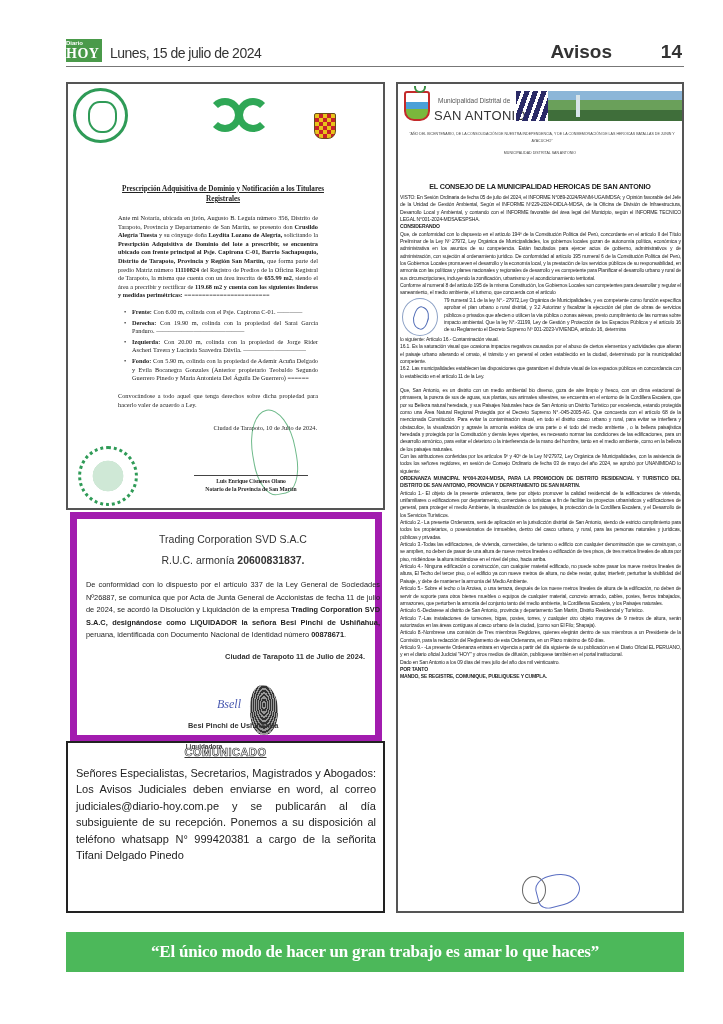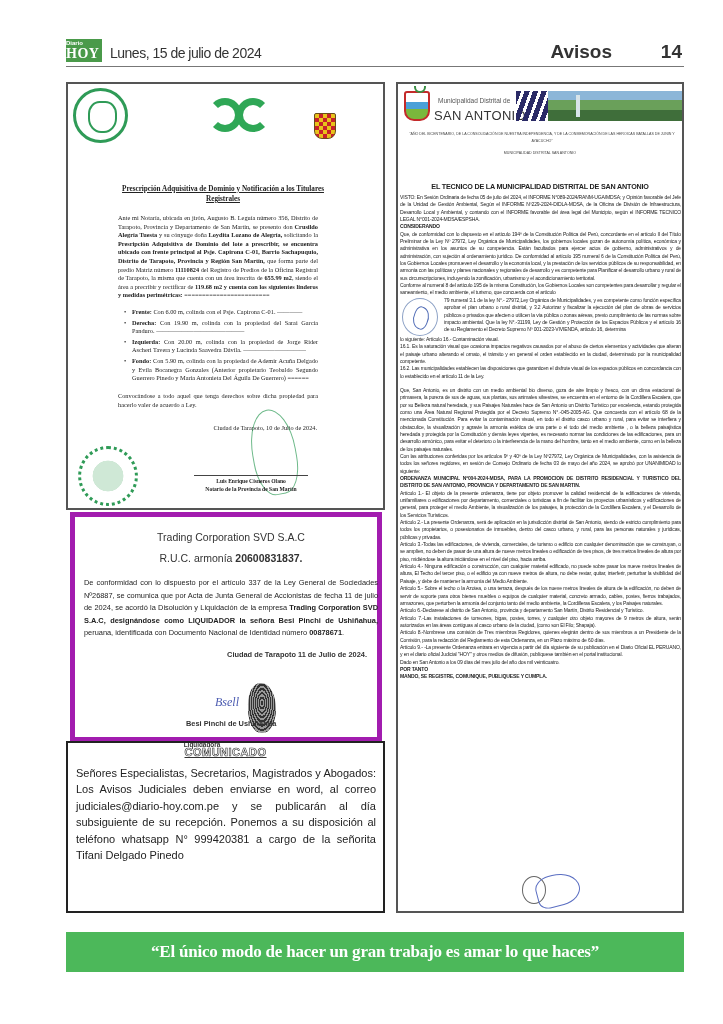--- a/index.html
+++ b/index.html
@@ -31,21 +31,21 @@
   .notary-list li { list-style: none; position: relative; padding-left: 8px; margin-bottom: 2px; text-align: justify; }
   .notary-list li::before { content: "•"; position: absolute; left: 0; top: 0; }
   .notary-closing { position: absolute; left: 50px; top: 308px; width: 200px; font-family: "Liberation Serif", serif; font-size: 6.3px; line-height: 8.6px; text-align: justify; }
   .notary-city { position: absolute; right: 66px; top: 340px; font-family: "Liberation Serif", serif; font-size: 6.3px; }
   .sig-squiggle { position: absolute; left: 184px; top: 325px; width: 44px; height: 86px; border: 1px solid #2f9b57; border-radius: 50% 50% 40% 40%; transform: rotate(-10deg); opacity: 0.7; }
   .seal-bottom { position: absolute; left: 10px; top: 362px; width: 60px; height: 60px; border-radius: 50%; border: 3px dotted #2f9b57; background: radial-gradient(circle, #cfe8d6 0 40%, transparent 41%); }
   .sig-line { position: absolute; left: 128px; top: 476px; width: 114px; height: 1px; background: #444; }
   .notary-signer { position: absolute; left: 120px; top: 477px; width: 130px; text-align: center; font-family: "Liberation Serif", serif; font-size: 5.6px; font-weight: bold; line-height: 8px; }
 
   
-  .trading { position: absolute; left: 70px; top: 512px; width: 312px; height: 230px; border: 5px solid #a21caf; }
+  .trading { position: absolute; left: 70px; top: 512px; width: 312px; height: 230px; border: 7px solid #a21caf; }
   .trading-name { position: absolute; left: 0; top: 14px; width: 312px; text-align: center; font-size: 10.5px; color: #333; }
   .trading-ruc { position: absolute; left: 0; top: 35px; width: 312px; text-align: center; font-size: 10.5px; color: #333; }
   .trading-ruc b { font-weight: bold; }
   .trading-body { position: absolute; left: 9px; top: 60px; width: 294px; font-size: 7.4px; line-height: 12.6px; text-align: justify; color: #222; }
   .trading-body b { font-weight: bold; }
   .trading-city { position: absolute; right: 10px; top: 133px; font-size: 7.4px; font-weight: bold; color: #333; }
   .trading-sig { position: absolute; left: 140px; top: 178px; font-family: "Liberation Serif", serif; font-style: italic; font-size: 12px; color: #4a5ab0; }
   .fingerprint-in { position: absolute; left: 173px; top: 166px; width: 28px; height: 50px; border-radius: 45% 55% 50% 50%; background: repeating-radial-gradient(ellipse at 50% 40%, #333 0 1px, #999 1px 2px); }
   .trading-signer { position: absolute; left: 111px; top: 202px; font-size: 7.4px; font-weight: bold; color: #333; }
   .trading-role { position: absolute; left: 0; top: 224px; width: 254px; text-align: center; font-size: 6.4px; font-weight: bold; color: #333; }
@@ -143,21 +143,21 @@
 </div>
 
 <div class="ordenanza">
   <div class="muni-shield"></div>
   <div class="muni-sub">Municipalidad Distrital de</div>
   <div class="muni-name">SAN ANTONIO</div>
   <div class="stripes"></div>
   <div class="photo"></div>
   <div class="bicent">"AÑO DEL BICENTENARIO, DE LA CONSOLIDACIÓN DE NUESTRA INDEPENDENCIA, Y DE LA CONMEMORACIÓN DE LAS HEROICAS BATALLAS DE JUNÍN Y AYACUCHO"</div>
   <div class="muni-line">MUNICIPALIDAD DISTRITAL SAN ANTONIO</div>
-  <div class="ord-council">EL TECNICO DE LA MUNICIPALIDAD DISTRITAL DE SAN ANTONIO</div>
+  <div class="ord-council">EL CONSEJO DE LA MUNICIPALIDAD HEROICAS DE SAN ANTONIO</div>
   <div class="ord-body">
     <p style="font-weight:normal;">VISTO: En Sesión Ordinaria de fecha 05 de julio del 2024, el INFORME N°089-2024/RANM-UGA/MDSA; y Opinión favorable del Jefe de la Unidad de Gestión Ambiental, Según el INFORME Nº229-2024-DIDLA-MDSA, de la Oficina de División de Infraestructura, Desarrollo Local y Ambiental, y contando con el INFORME favorable del área legal del Municipio, según el INFORME TECNICO LEGAL N°001-2024-MDSA/ESPSHA.</p>
     <p><b>CONSIDERANDO</b></p>
     <p>Que, de conformidad con lo dispuesto en el artículo 194º de la Constitución Política del Perú, concordante en el artículo II del Título Preliminar de la Ley Nº 27972, Ley Orgánica de Municipalidades, los gobiernos locales gozan de autonomía política, económica y administrativa en los asuntos de su competencia. Están facultados para ejercer actos de gobierno, administrativos y de administración, con sujeción al ordenamiento jurídico. De conformidad al artículo 195 numeral 6 de la Constitución Política del Perú, los Gobiernos Locales promueven el desarrollo y la economía local, y la prestación de los servicios públicos de su responsabilidad, en armonía con las políticas y planes nacionales y regionales de desarrollo y es competente para Planificar el desarrollo urbano y rural de sus circunscripciones, incluyendo la zonificación, urbanismo y el acondicionamiento territorial.</p>
     <p>Conforme al numeral 8 del artículo 195 de la misma Constitución, los Gobiernos Locales son competentes para desarrollar y regular el saneamiento, el medio ambiente, el turismo, que concuerda con el artículo</p>
     <div>
       <span class="stamp-inline"></span>
       <p>79 numeral 3.1 de la ley N°.- 27972,Ley Orgánica de Municipalidades, y es competente como función específica aprobar el plan urbano o rural distrital, y 3.2 Autorizar y fiscalizar la ejecución del plan de obras de servicios públicos o privados que afecten o utilicen la vía pública o zonas aéreas, previo cumplimiento de las normas sobre impacto ambiental. Que la ley N°.-31199, Ley de Gestión y Protección de los Espacios Públicos y el artículo 16 de su Reglamento el Decreto Supremo Nº 001-2023-VIVIENDA, artículo 16, determina</p>
     </div>
     <p style="clear:both;">lo siguiente: Artículo 16.- Contaminación visual.</p>

